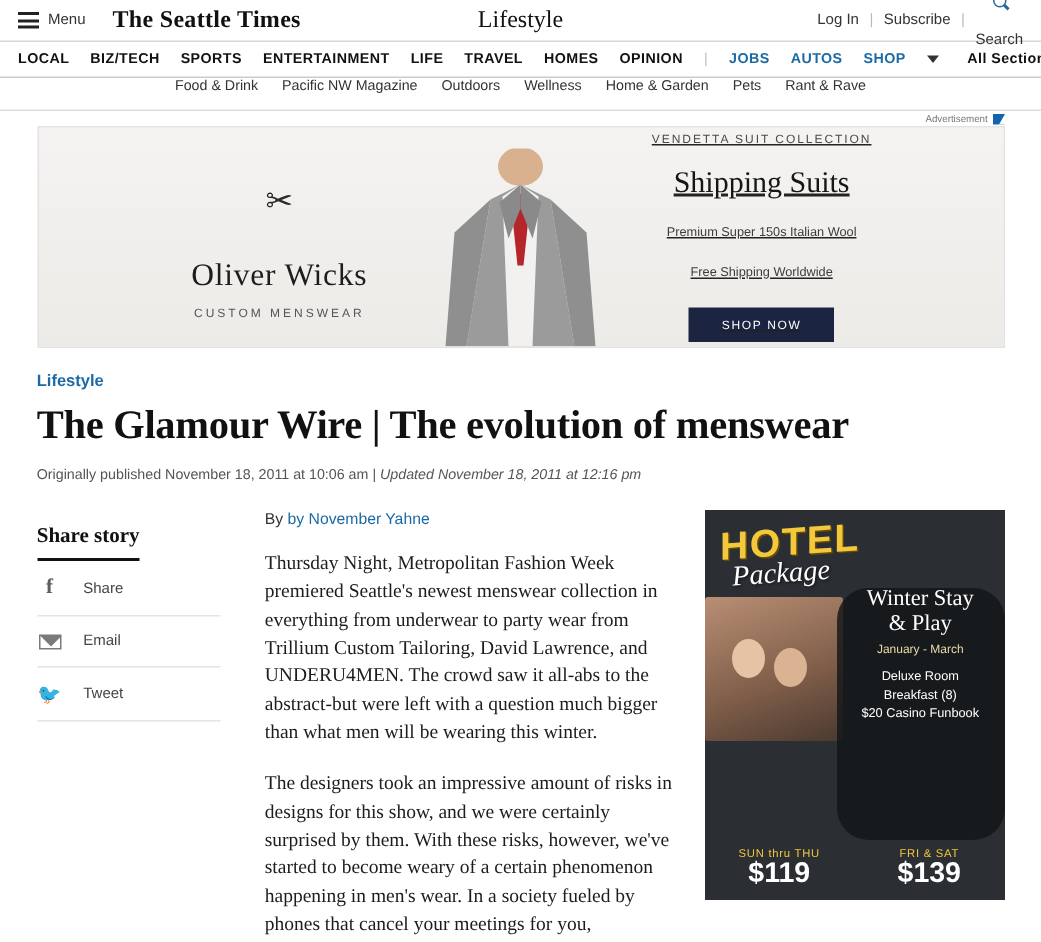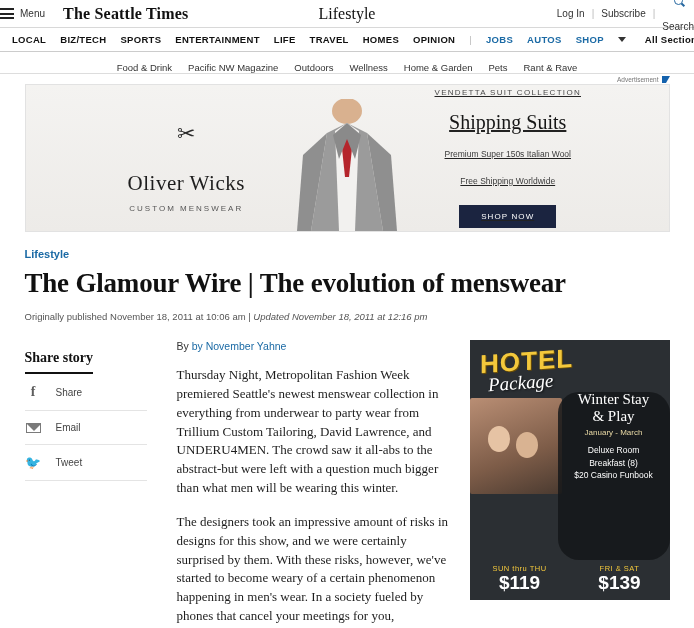--- a/index.html
+++ b/index.html
@@ -12,21 +12,21 @@
     color: #222;
     overflow: hidden;
   }
 
   
   .topbar {
     height: 28px;
     border-bottom: 1px solid #d8d8d8;
     display: flex;
     align-items: center;
-    padding: 0 0;
+    padding: 0 12px;
     position: relative;
   }
   .menu-btn {
     display: flex;
     align-items: center;
     gap: 6px;
     font-size: 10px;
     color: #333;
     cursor: pointer;
   }
@@ -126,21 +126,21 @@
     border-left: 4px solid transparent;
     border-right: 4px solid transparent;
     border-top: 5px solid #333;
   }
 
   
   .subnav {
     height: 22px;
     border-bottom: 1px solid #ddd;
     display: flex;
-    align-items: flex-end;
+    align-items: flex-start;
     justify-content: center;
     gap: 16px;
     font-size: 9.5px;
     color: #333;
   }
   .subnav a { color: #333; text-decoration: none; cursor: pointer; white-space: nowrap; }
 
   
   .ad-zone {
     width: 645px;

